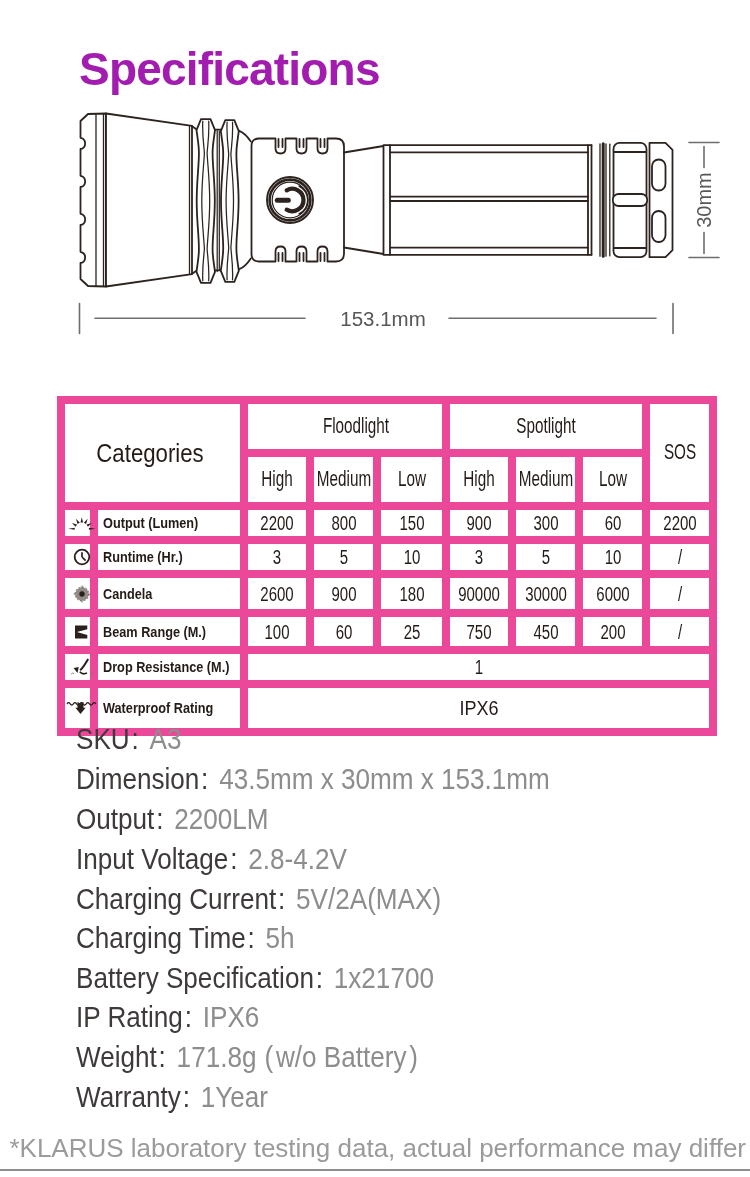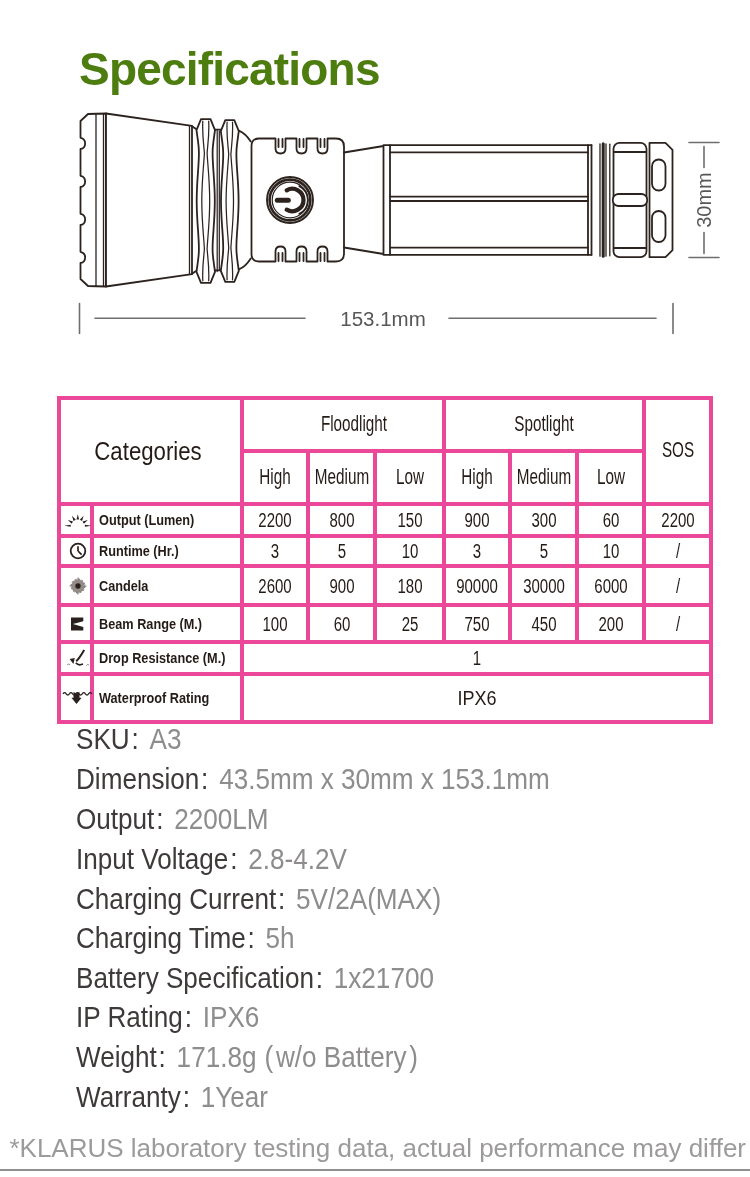--- a/index.html
+++ b/index.html
@@ -1,19 +1,19 @@
 <!DOCTYPE html>
 <html><head>
 <meta charset="utf-8">
 <style>
 html,body{margin:0;padding:0;}
 body{width:750px;height:1177px;position:relative;background:#fff;font-family:"Liberation Sans",sans-serif;overflow:hidden;}
-#title{position:absolute;left:79px;top:46px;font-size:46px;font-weight:bold;letter-spacing:-0.8px;color:#4d7c0f;line-height:1;}
+#title{position:absolute;left:79px;top:46px;font-size:46px;font-weight:bold;letter-spacing:-0.8px;color:#a21caf;line-height:1;}
 #spectable{position:absolute;left:57px;top:396px;border-collapse:collapse;table-layout:fixed;width:652px;color:#241b17;}
-#spectable td{border:4px solid #ec4899;text-align:center;vertical-align:middle;padding:0;position:relative;}
+#spectable td{border:8px solid #ec4899;text-align:center;vertical-align:middle;padding:0;position:relative;}
 #spectable .cx{position:absolute;left:50%;top:50%;white-space:nowrap;line-height:1.1;}
 #spectable .lx{position:absolute;left:5px;top:50%;transform:translateY(-50%) scaleX(0.82);transform-origin:left center;white-space:nowrap;line-height:1.1;}
 #spectable .hdr{font-size:21.5px;}
 #spectable .hdr .cx{transform:translate(-50%,-50%) scaleX(0.71);}
 #spectable .cat{font-size:25.5px;}
 #spectable .cat .cx{transform:translate(-50%,-50%) scaleX(0.87);}
 #spectable .lbl{text-align:left;font-weight:bold;font-size:15.5px;padding-left:5px;}
 #spectable .val{font-size:20px;}
 #spectable .val .cx{transform:translate(-50%,-50%) scaleX(0.75);}
 .spec{position:absolute;left:76px;font-size:29px;line-height:34px;white-space:nowrap;transform:scaleX(0.9);transform-origin:left center;}

